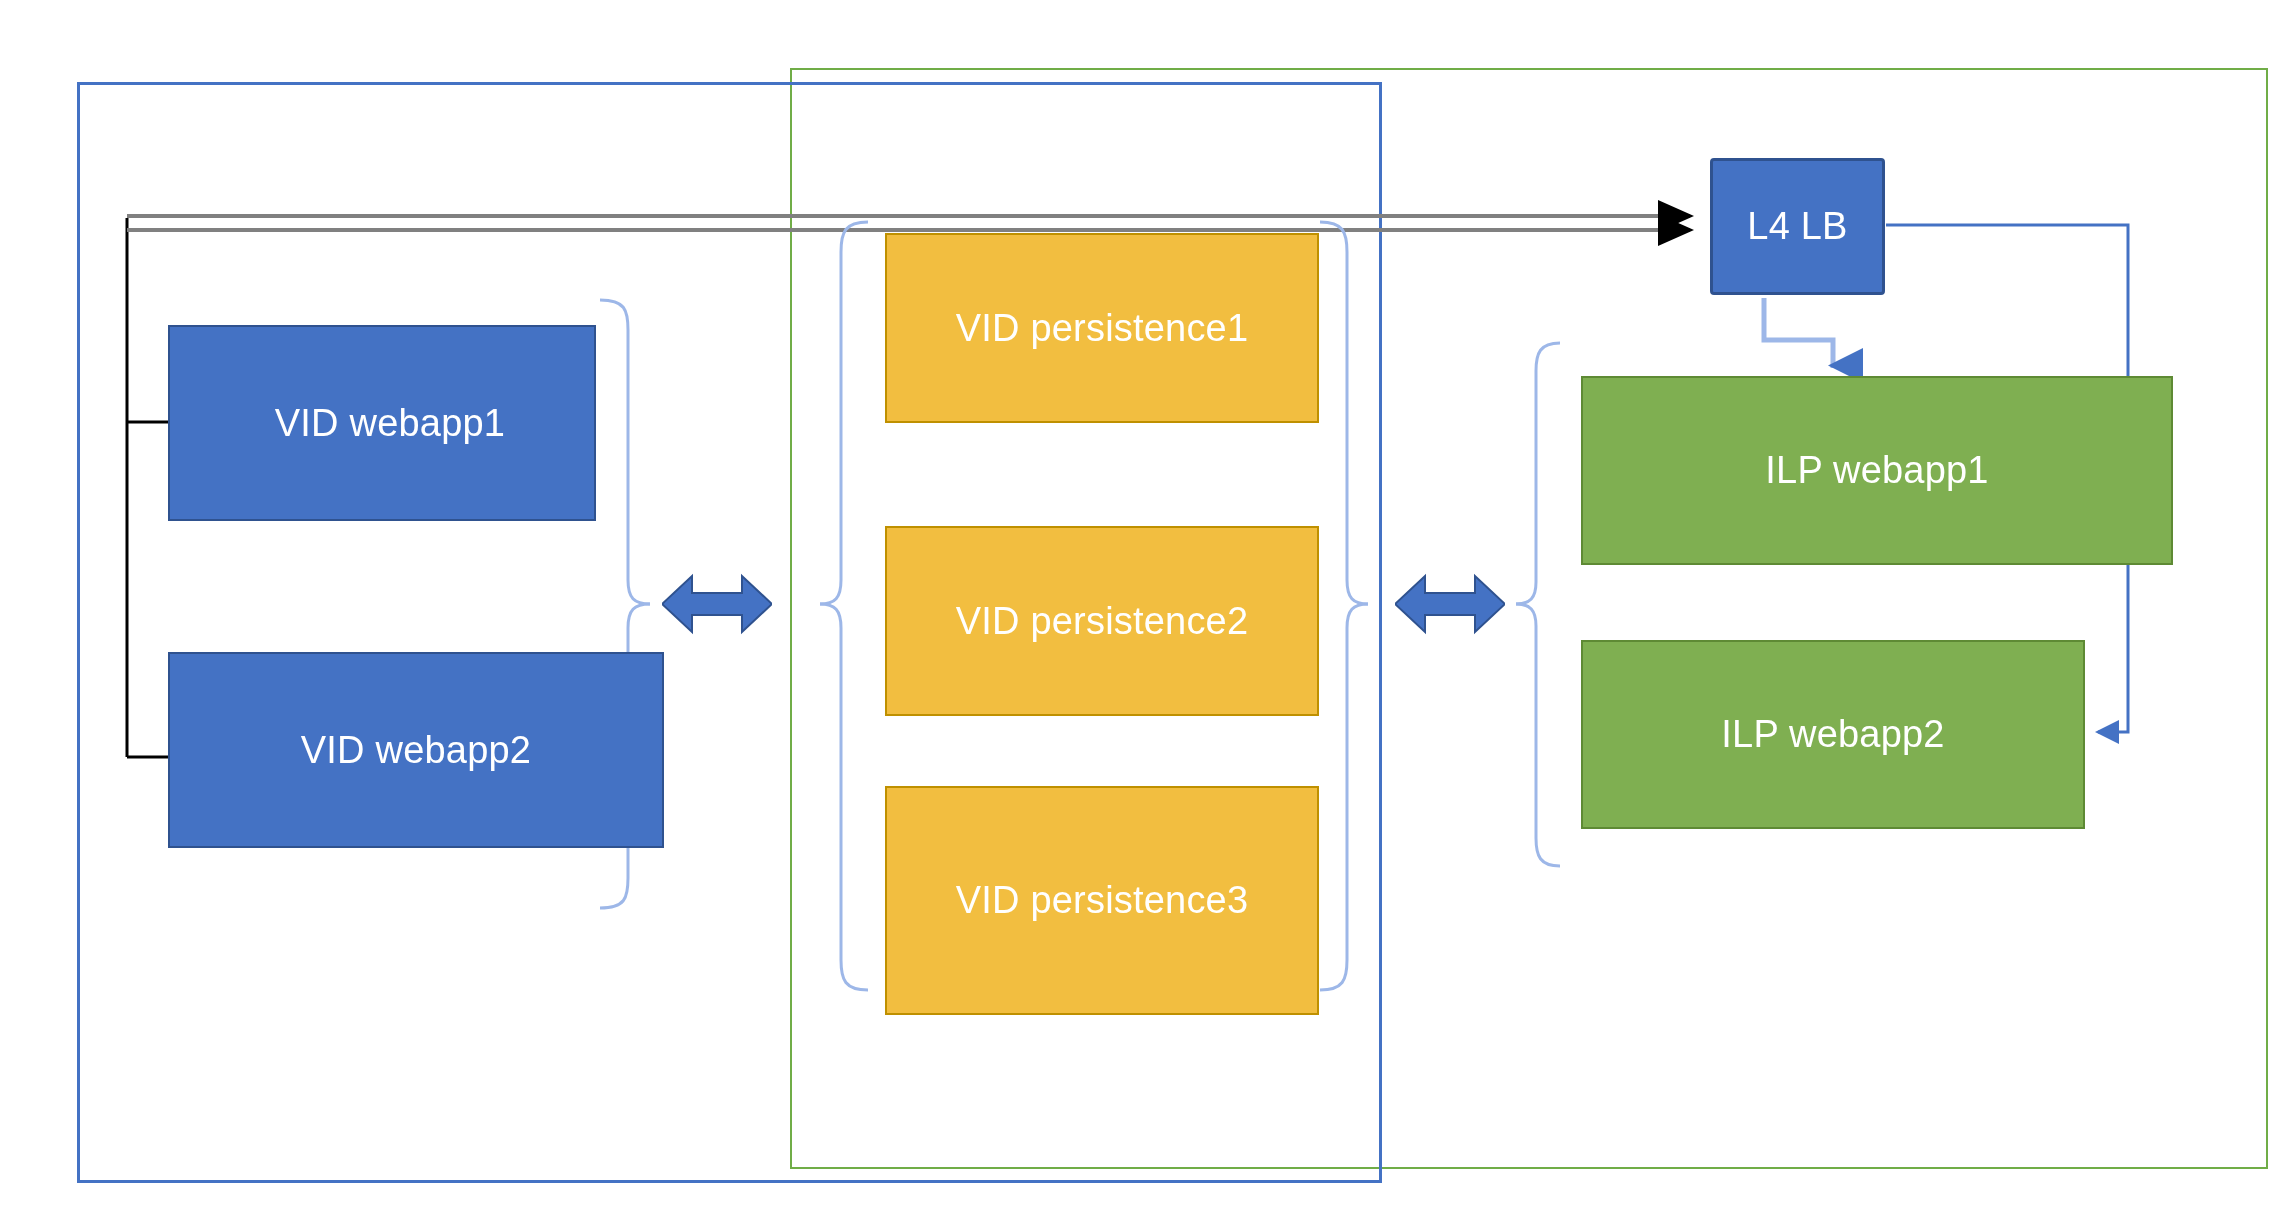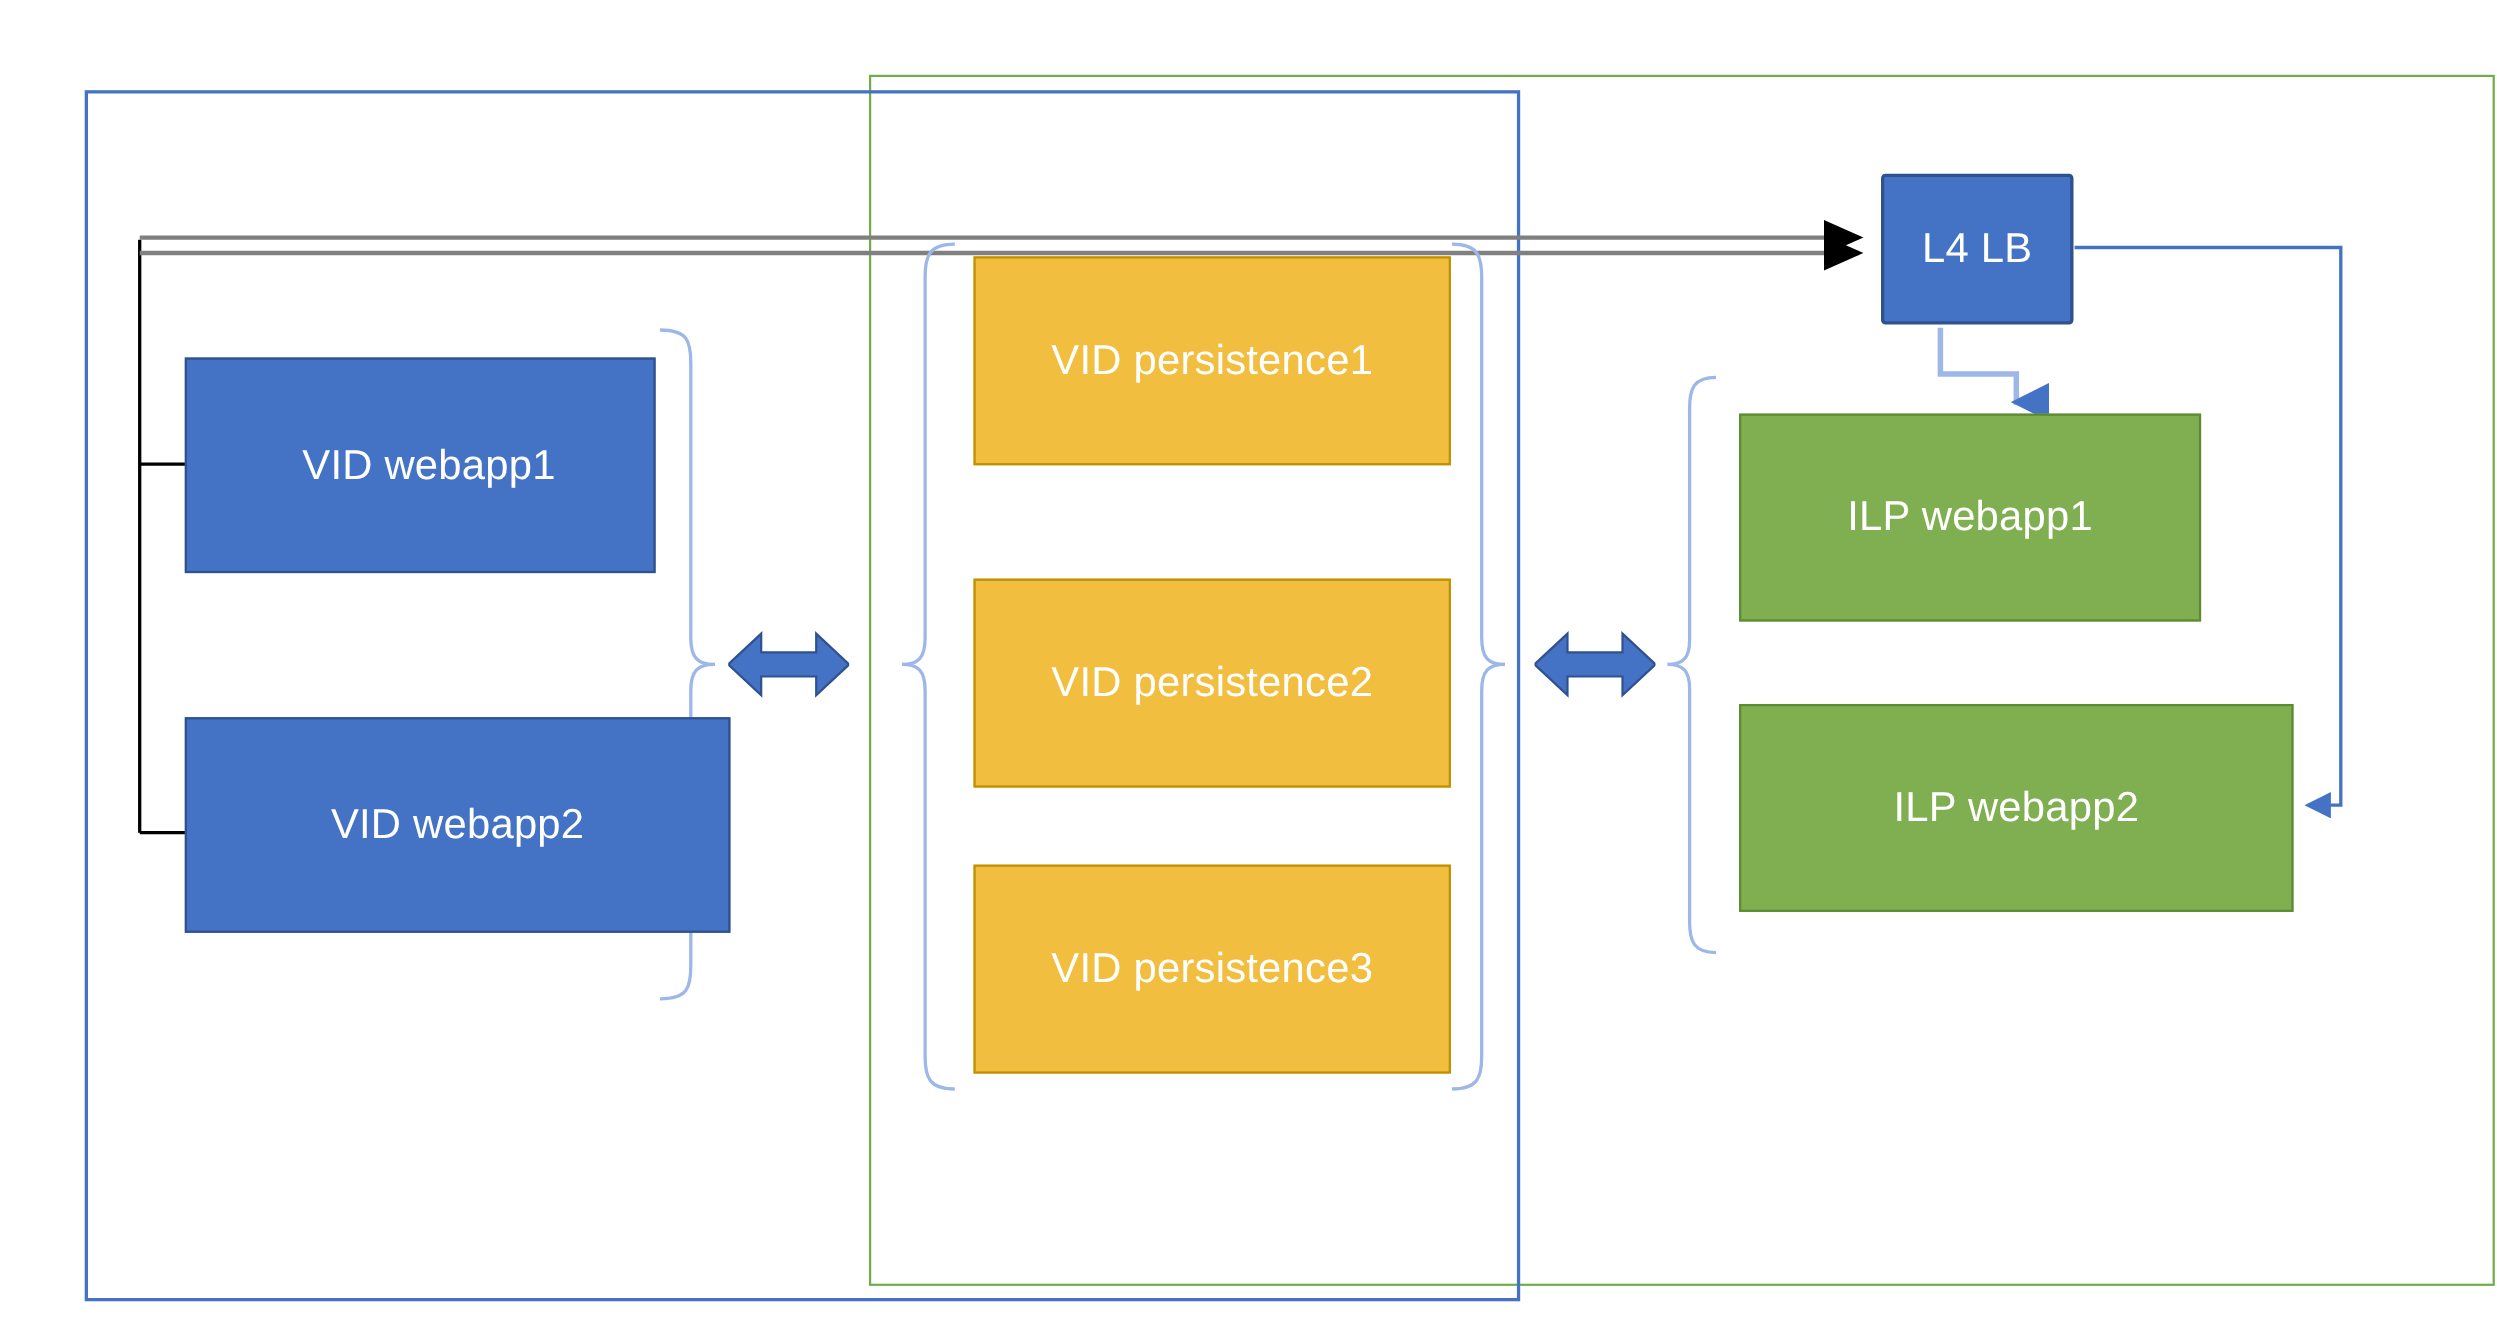--- a/index.html
+++ b/index.html
@@ -65,22 +65,22 @@
   }
   .node-lb {
     background: #4472C4;
     border: 3px solid #2F528F;
     border-radius: 4px;
   }
   #vid-webapp1 { left: 168px; top: 325px; width: 428px; height: 196px; padding-left: 16px; }
   #vid-webapp2 { left: 168px; top: 652px; width: 496px; height: 196px; }
   #vid-persistence1 { left: 885px; top: 233px; width: 434px; height: 190px; }
   #vid-persistence2 { left: 885px; top: 496px; width: 434px; height: 190px; margin-top: 30px; }
-  #vid-persistence3 { left: 885px; top: 786px; width: 434px; height: 190px; }
-  #ilp-webapp1 { left: 1581px; top: 376px; width: 420px; height: 189px; }
+  #vid-persistence3 { left: 885px; top: 786px; width: 434px; height: 229px; }
+  #ilp-webapp1 { left: 1581px; top: 376px; width: 592px; height: 189px; }
   #ilp-webapp2 { left: 1581px; top: 640px; width: 504px; height: 189px; }
   #l4-lb { left: 1710px; top: 158px; width: 175px; height: 137px; font-size: 38px; }
 
   svg#wires {
     position: absolute;
     left: 0;
     top: 0;
     width: 2270px;
     height: 1216px;
     z-index: 4;

